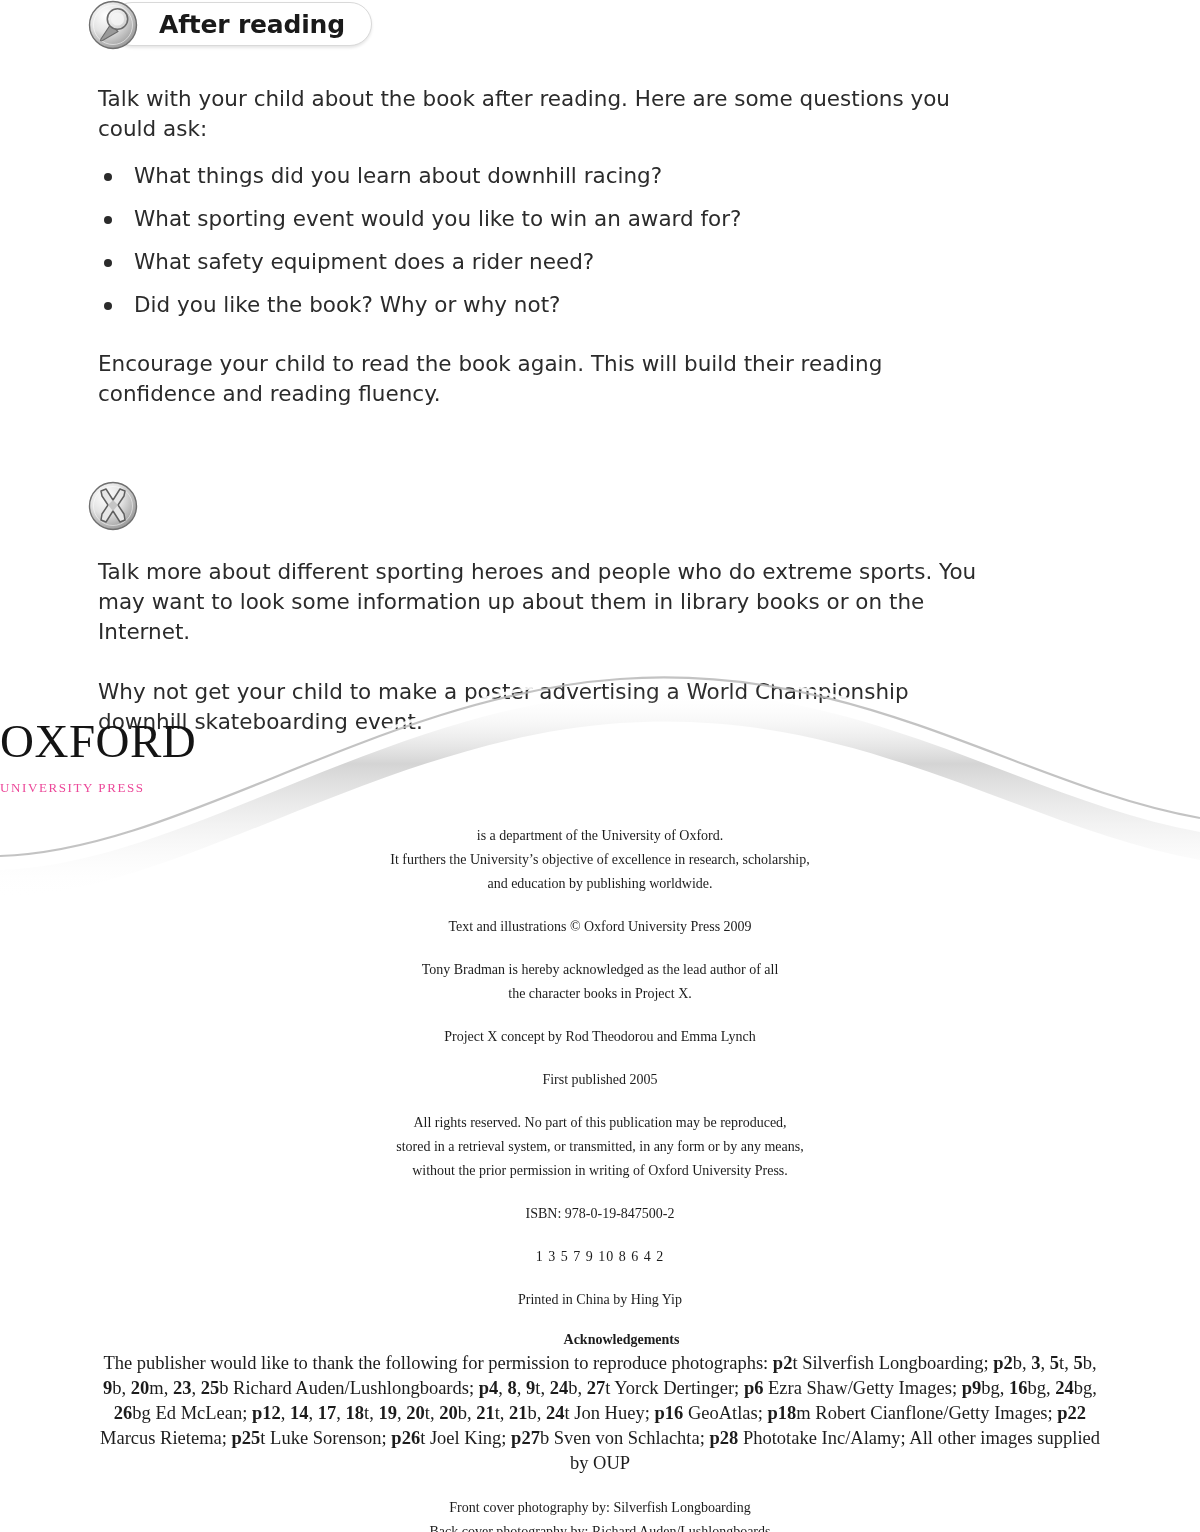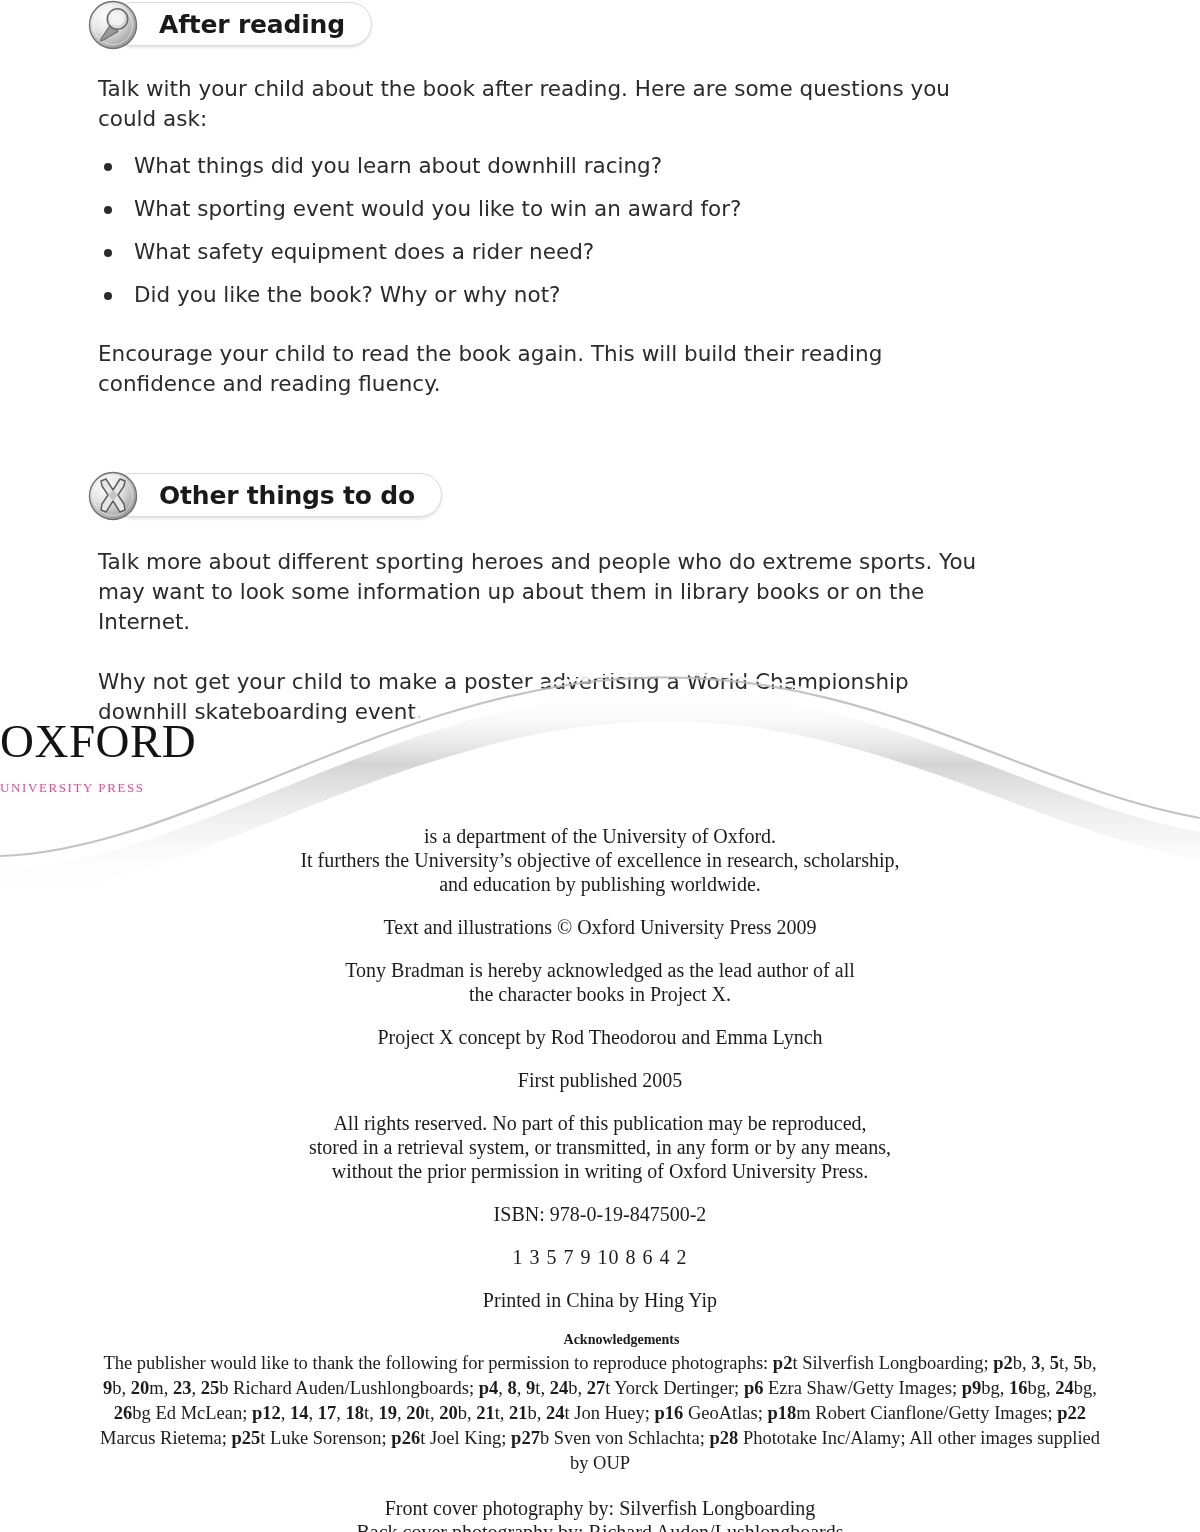--- a/index.html
+++ b/index.html
@@ -62,21 +62,21 @@
 
   
   .copy {
     font-family: "DejaVu Sans", sans-serif;
     font-size: 21.5px;
     line-height: 30px;
     color: #2b2b2b;
     margin: 0 0 0 98px;
     width: 900px;
   }
-  .copy.intro { margin-top: 22px; }
+  .copy.intro { margin-top: 32px; }
   .copy.para  { margin-top: 26px; }
 
   ul.questions {
     list-style: none;
     margin: 18px 0 0 98px;
     padding: 0;
     width: 900px;
   }
   ul.questions li {
     position: relative;
@@ -130,21 +130,21 @@
   .oup-sub {
     font-family: "Liberation Serif", serif;
     font-size: 13px;
     letter-spacing: 1.6px;
     color: #ec4899;
     margin-top: 16px;
   }
 
   .blk {
     font-family: "Liberation Serif", serif;
-    font-size: 20px;
+    font-size: 14px;
     line-height: 24px;
     margin: 19px auto 0 auto;
     width: 900px;
   }
 
   .ack-head {
     font-family: "Liberation Serif", serif;
     font-weight: bold;
     font-size: 14px;
     margin-top: 20px;
@@ -206,23 +206,20 @@
     </li>
     <li>
       <span class="bullet"></span>
       <span>Did you like the book? Why or why not?</span>
     </li>
   </ul>
 
   <p class="copy para" style="margin-top:30px;">Encourage your child to read the book again. This will build their reading confidence and reading fluency.</p>
 
   <div class="section-heading" style="margin-top:72px;">
-    <div class="heading-pill">
-      <span class="heading-text">Other things to do</span>
-    </div>
     <svg class="heading-badge" viewBox="0 0 50 50">
       <circle cx="25" cy="25" r="23.5" fill="url(#badgeGrad)" stroke="#6f6f6f" stroke-width="1.4"></circle>
       <circle cx="25" cy="25" r="19.5" fill="none" stroke="#ffffff" stroke-width="1" opacity="0.5"></circle>
       <path d="M13 10 L18 8 L25 19 L32 8 L37 10 L36 15 L30 24 L36 33 L37 39 L32 41 L25 30 L18 41 L13 39 L14 33 L20 24 L14 15 Z" fill="#e7e7e7" stroke="#5f5f5f" stroke-width="1.5" stroke-linejoin="round"></path>
       <path d="M25 19 L30 24 L25 30 L20 24 Z" fill="#bdbdbd" opacity="0.8"></path>
     </svg>
   </div>
 
   <p class="copy intro" style="margin-top:24px;">Talk more about different sporting heroes and people who do extreme sports. You may want to look some information up about them in library books or on the Internet.</p>
   <p class="copy para" style="margin-top:30px;">Why not get your child to make a poster advertising a World Championship downhill skateboarding event.</p>

